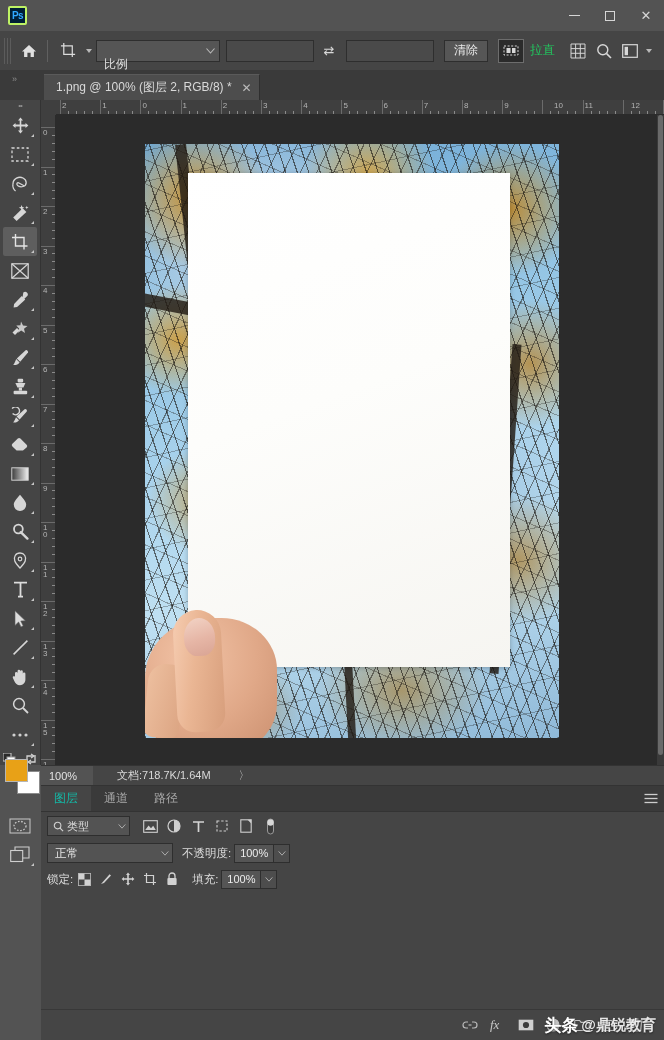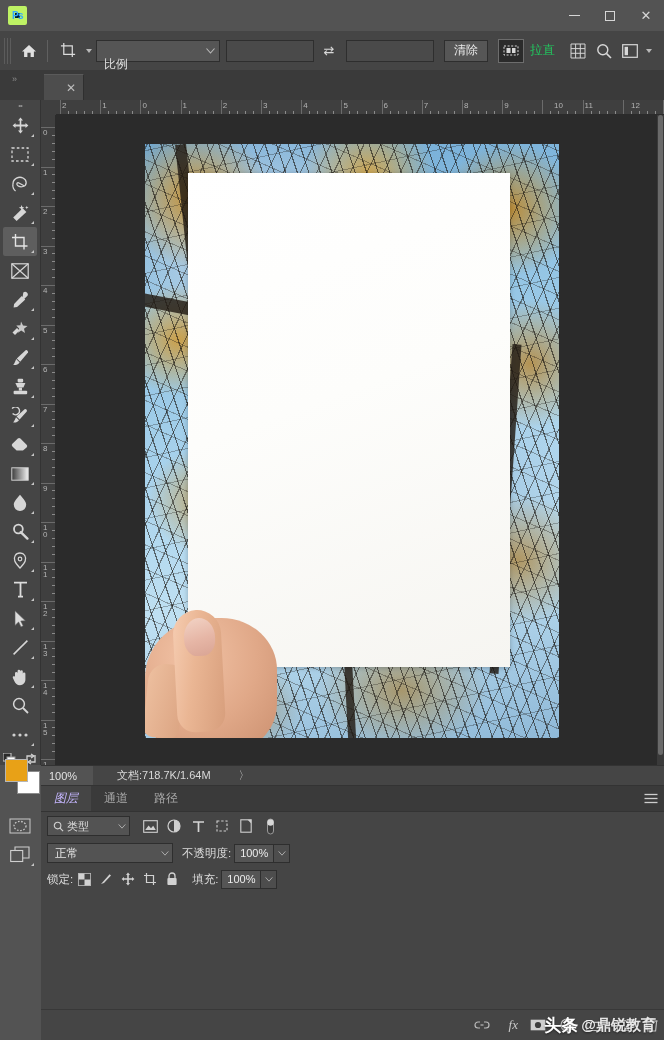--- a/index.html
+++ b/index.html
@@ -12,21 +12,21 @@
   }
   #app { position: relative; width: 664px; height: 1040px; }
 
   
   .titlebar {
     position: absolute; top: 0; left: 0; width: 664px; height: 31px;
     background: #535353; display: flex; align-items: center;
   }
   .ps-logo {
     width: 19px; height: 19px; margin-left: 8px;
-    background: #001e36; border: 7px solid #bef264; border-radius: 2px;
+    background: #001e36; border: 2px solid #bef264; border-radius: 2px;
     color: #31a8ff; font-size: 10px; font-weight: bold;
     display: flex; align-items: center; justify-content: center;
     letter-spacing: -0.5px;
   }
   .menubar { display: flex; align-items: center; margin-left: 12px; }
   .menu-item {
     color: #e8e8e8; font-size: 12.5px; padding: 4px 7px;
     white-space: nowrap; cursor: default;
   }
   .wincontrols {
@@ -264,21 +264,21 @@
     background: #454545; border-top: 1px solid #333;
   }
   .panel-tabs {
     height: 26px; background: #3a3a3a; display: flex; align-items: stretch;
     border-bottom: 1px solid #333;
   }
   .ptab {
     display: flex; align-items: center; padding: 0 13px;
     color: #a8a8a8; font-size: 12px;
   }
-  .ptab.active { background: #454545; color: #c4b5fd; font-style: italic; }
+  .ptab.active { background: #454545; color: #14b8a6; }
   .panel-menu {
     margin-left: auto; width: 26px; display: flex; align-items: center;
     justify-content: center; color: #c8c8c8; font-size: 13px;
   }
   .filter-row {
     height: 28px; display: flex; align-items: center; padding: 0 6px;
   }
   .filter-select {
     width: 83px; height: 20px; background: #535353; border: 1px solid #2e2e2e;
     display: flex; align-items: center; padding: 0 3px 0 5px; color: #ddd; font-size: 11px;
@@ -344,21 +344,21 @@
   }
   .layer-name { color: #ececec; font-size: 12px; }
   .panel-footer {
     position: absolute; bottom: 0; left: 0; width: 623px; height: 31px;
     background: #454545; border-top: 1px solid #383838;
     display: flex; align-items: center; justify-content: flex-end;
     padding-right: 6px;
   }
   .foot-btn {
     width: 28px; height: 26px; display: flex; align-items: center;
-    justify-content: flex-end; color: #c8c8c8; font-size: 12px; position: relative;
+    justify-content: flex-start; color: #c8c8c8; font-size: 12px; position: relative;
   }
   .watermark {
     position: absolute; right: 8px; bottom: 3px;
     display: flex; align-items: center; gap: 3px;
     color: rgba(255,255,255,.88); font-size: 16px; font-weight: bold;
     text-shadow: 0 1px 2px rgba(0,0,0,.55); pointer-events: none;
   }
   .wm-logo {
     color: #ffffff; font-size: 17px; font-weight: bold;
   }
@@ -438,20 +438,21 @@
         <rect x="0.7" y="0.7" width="14.6" height="12.6" fill="none" stroke="#d8d8d8" stroke-width="1.2"></rect>
         <rect x="2.6" y="2.8" width="3.4" height="8.4" fill="#d8d8d8"></rect>
       </svg>
     </div>
     <div class="opt-caret"></div>
   </div>
 
   <div class="tabbar">
     <div class="tabbar-grip">»</div>
     <div class="doc-tab">
+      <span>1.png @ 100% (图层 2, RGB/8) *</span>
       <span class="tab-close">✕</span>
     </div>
   </div>
 
   <div class="toolbar">
     <div class="tool-grip">••</div>
     <div id="toolslist">
         <div class="tool">
           <svg width="17" height="17" viewBox="0 0 17 17">
             <path d="M8.5 0.6 L11 3.4 H9.3 V7.6 H13.5 V5.9 L16.4 8.5 L13.5 11.1 V9.4 H9.3 V13.6 H11 L8.5 16.4 L6 13.6 H7.7 V9.4 H3.5 V11.1 L0.6 8.5 L3.5 5.9 V7.6 H7.7 V3.4 H6 Z" fill="#d6d6d6"></path>

